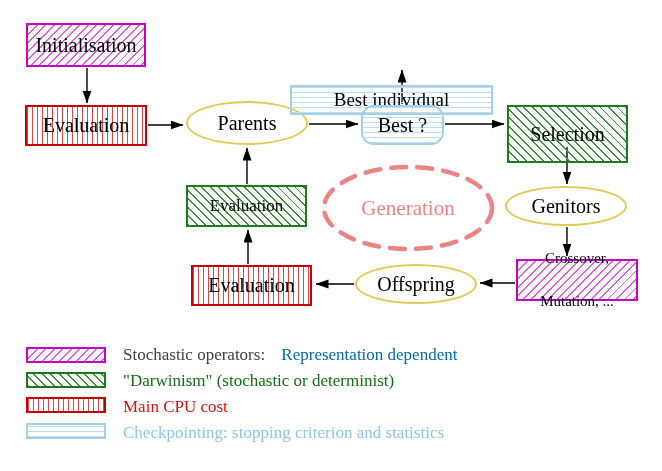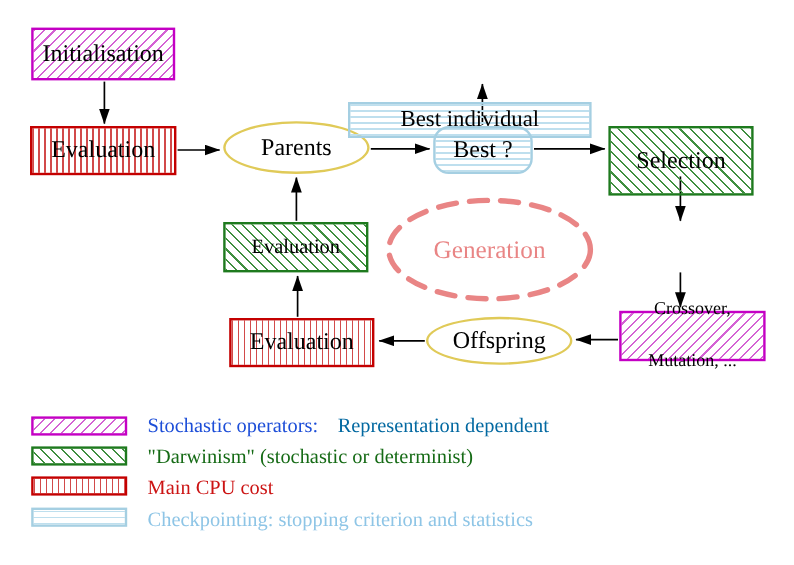--- a/index.html
+++ b/index.html
@@ -37,21 +37,21 @@
     border:2px solid #e0ca58;border-radius:50%;
     background:repeating-linear-gradient(135deg,#eede8f 0,#eede8f 1.4px,#fdfaе8 1.4px,#fdf9e6 3.2px);
   }
   .rounded{border-radius:13px;}
   .gen-label{
     position:absolute;color:#e98585;font-size:21px;
     display:flex;align-items:center;justify-content:center;
   }
   .legend-swatch{position:absolute;box-sizing:border-box;width:80px;height:16px;}
   .legend-text{position:absolute;left:123px;font-size:17px;white-space:nowrap;}
-  .lt-magenta{color:#1d4ed8;}
+  .lt-magenta{color:#404040;}
   .lt-gold{color:#0369a1;}
   .lt-green{color:#166b16;}
   .lt-red{color:#cc1414;}
   .lt-cyan{color:#8ec5e6;}
   .small-lines{font-size:15px;}
 </style>
 </head>
 <body>
 
 <div class="canvas">
@@ -93,20 +93,23 @@
   </div>
 
   <div class="node stripe-cyan rounded" style="left:361px;top:105px;width:83px;height:40px;">
     <span>Best ?</span>
   </div>
 
   <div class="node hatch-green" style="left:507px;top:105px;width:121px;height:58px;">
     <span>Selection</span>
   </div>
 
+  <div class="node ellipse-yellow" style="left:505px;top:186px;width:122px;height:40px;">
+    <span>Genitors</span>
+  </div>
 
   <div class="node hatch-magenta small-lines" style="left:516px;top:259px;width:122px;height:42px;flex-direction:column;gap:27px;">
     <span>Crossover,</span>
     <span>Mutation, ...</span>
   </div>
 
   <div class="node ellipse-yellow" style="left:355px;top:264px;width:122px;height:40px;">
     <span>Offspring</span>
   </div>
 

